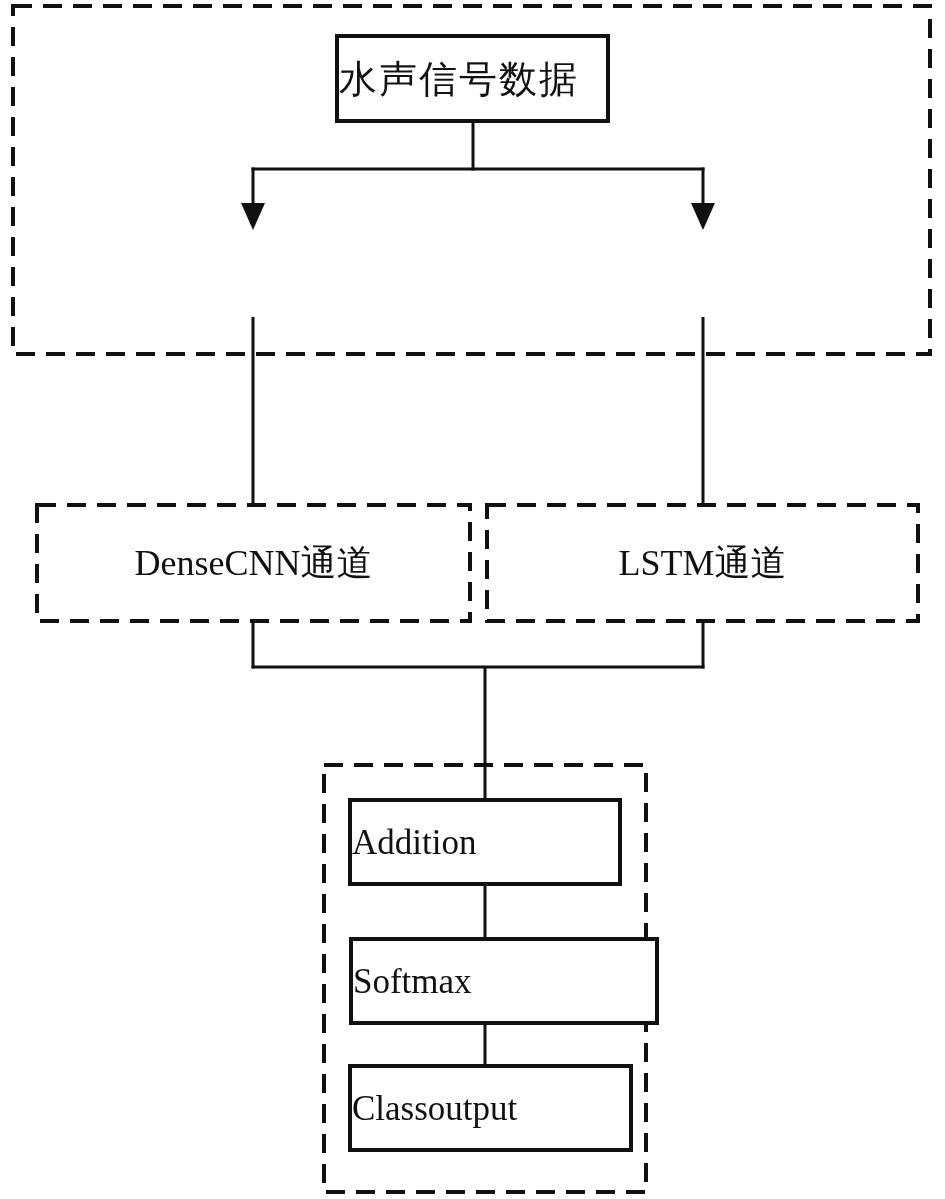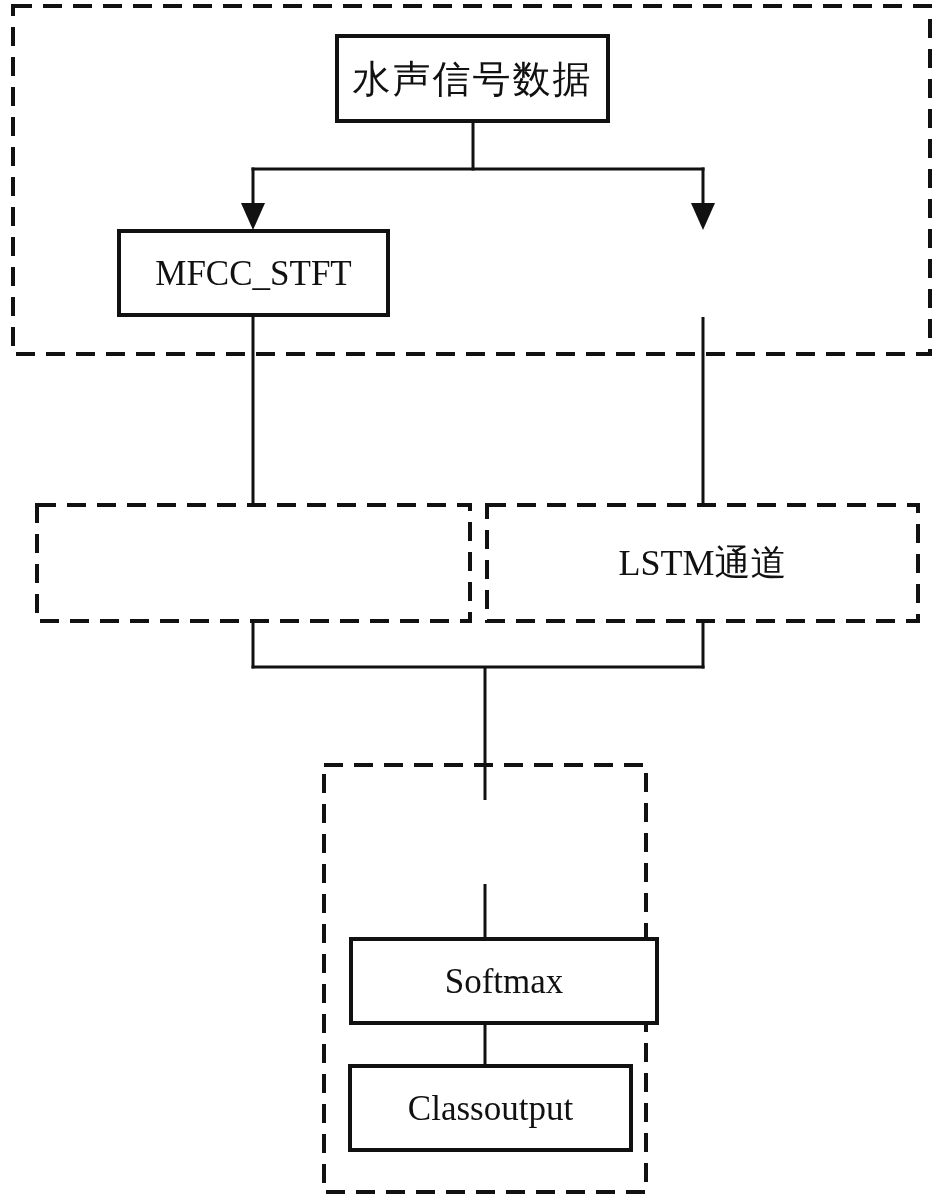--- a/index.html
+++ b/index.html
@@ -25,21 +25,21 @@
     stroke-dasharray: 19 11;
   }
   .wires polygon { fill: #111111; stroke: none; }
   .node {
     position: absolute;
     box-sizing: border-box;
     border: 4px solid #111111;
     background: #ffffff;
     display: flex;
     align-items: center;
-    justify-content: center;
+    justify-content: flex-start;
     font-size: 35px;
     line-height: 1;
     white-space: nowrap;
   }
   .node--cjk { font-size: 38px; letter-spacing: 2px; }
   .channel-label {
     position: absolute;
     box-sizing: border-box;
     display: flex;
     align-items: center;
@@ -81,30 +81,33 @@
     <line x1="485" y1="667" x2="485" y2="800"></line>
 
     <line x1="485" y1="884" x2="485" y2="939"></line>
     <line x1="485" y1="1023" x2="485" y2="1066"></line>
   </svg>
 
   <div class="node node--cjk" style="left:335px; top:34px; width:275px; height:89px;">
     <span class="label">水声信号数据</span>
   </div>
 
-  <div class="node" style="left:117px; top:229px; width:273px; height:88px;">
-    <span class="label">MFCC_STFT</span>
-  </div>
 
 
+  <div class="channel-label" style="left:35px; top:503px; width:437px; height:120px;">
+    <span class="label">DenseCNN通道</span>
+  </div>
 
   <div class="channel-label" style="left:485px; top:503px; width:435px; height:120px;">
     <span class="label">LSTM通道</span>
   </div>
 
+  <div class="node" style="left:348px; top:798px; width:274px; height:88px;">
+    <span class="label">Addition</span>
+  </div>
 
   <div class="node" style="left:349px; top:937px; width:310px; height:88px;">
     <span class="label">Softmax</span>
   </div>
 
   <div class="node" style="left:348px; top:1064px; width:285px; height:88px;">
     <span class="label">Classoutput</span>
   </div>
 
 </div>

